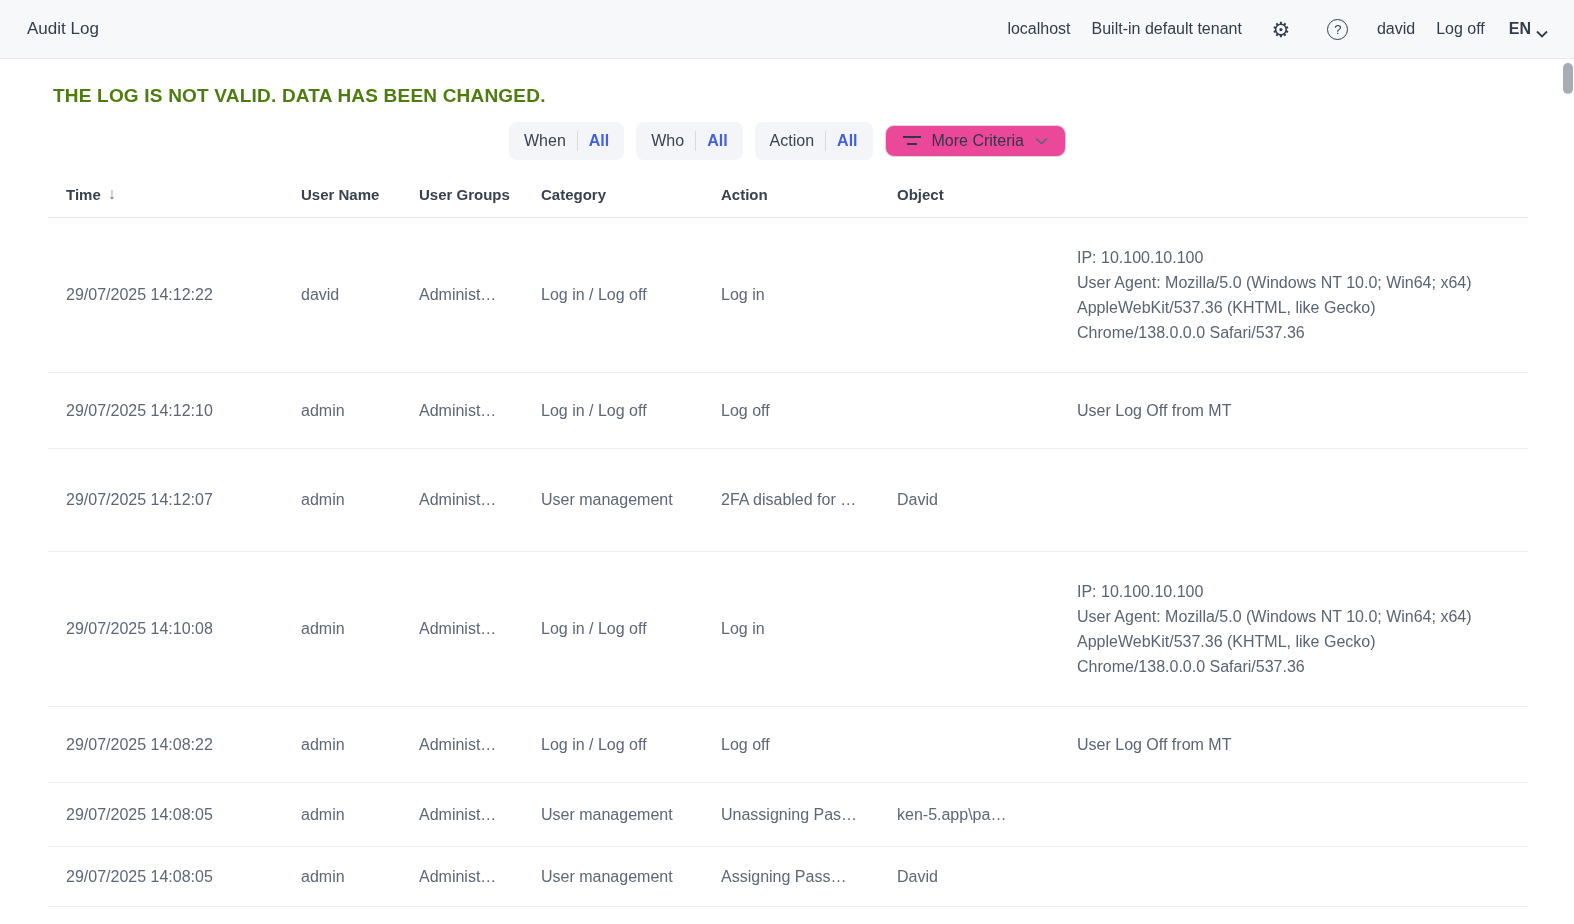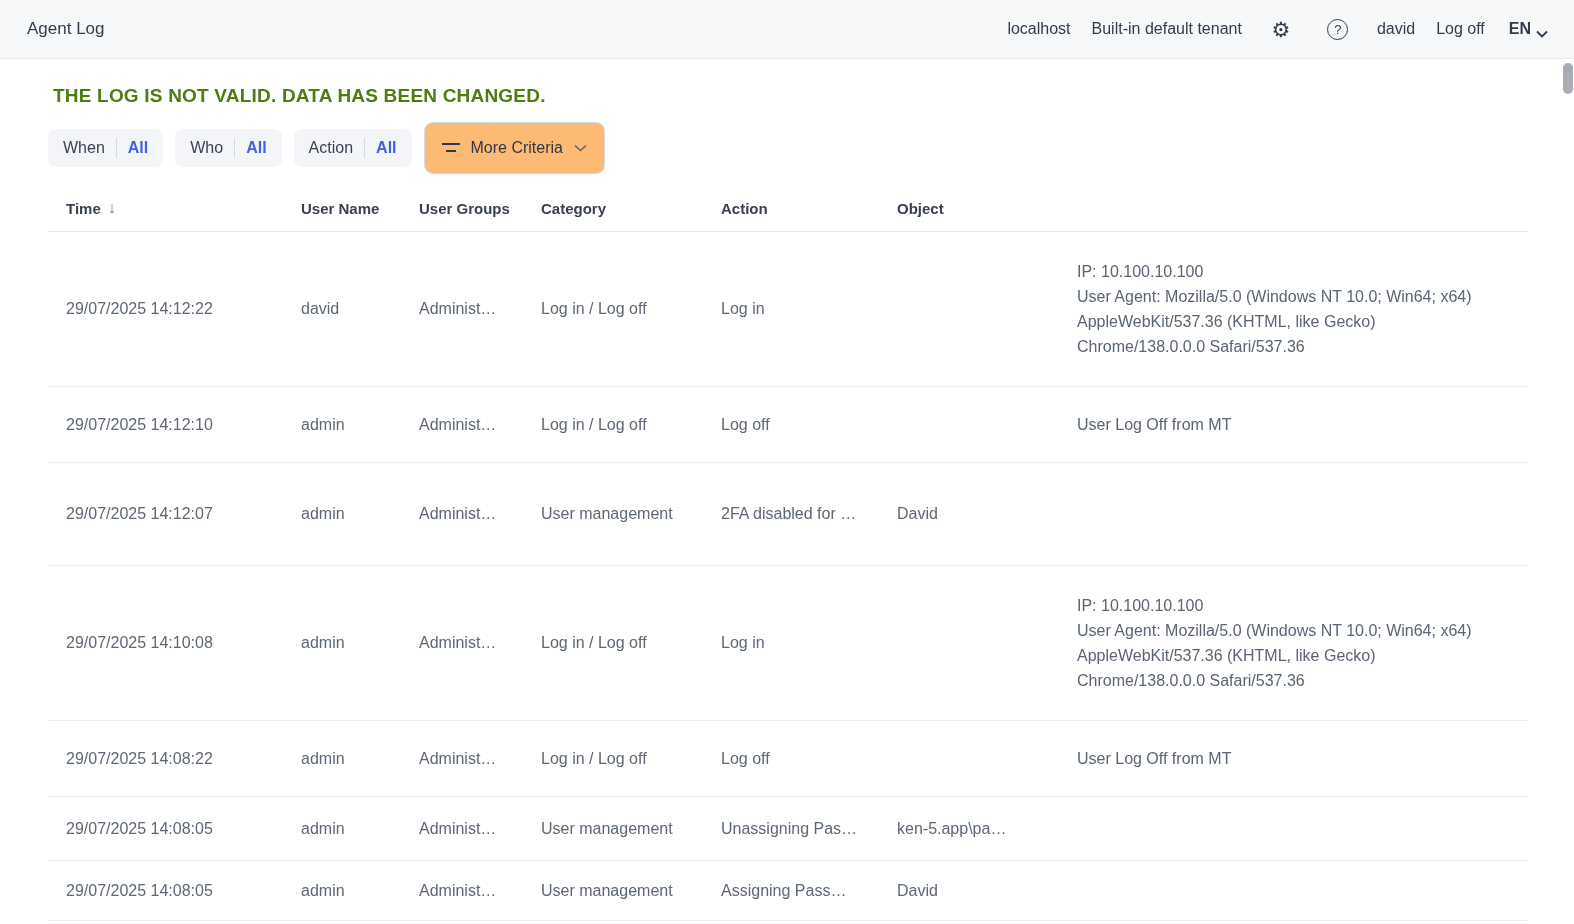--- a/index.html
+++ b/index.html
@@ -27,30 +27,30 @@
   .lang { display:flex; align-items:flex-end; gap:5px; font-weight:700; margin-left:3px; cursor:pointer; }
   .chev { display:block; }
 
   
   .warning {
     margin:26px 1px 0 53px;
     color:#4d7c0f; font-weight:700; font-size:19px; letter-spacing:.2px;
   }
 
   
-  .filterbar { display:flex; align-items:center; margin:15px 47px 0 48px; gap:12px; }
+  .filterbar { display:flex; align-items:center; margin:15px 47px 0 48px; gap:12px;justify-content:center; }
   .chip {
     background:#f3f5f8; border-radius:8px; height:38px;
     display:flex; align-items:center; padding:0 15px; gap:11px;
     font-size:16px; color:#3a4250; font-weight:500; cursor:pointer;
   }
   .chip .divider { width:1px; height:20px; background:#d7dae1; }
   .chip .value { color:#4160e4; font-weight:700; }
   .more-criteria {
-    background:#fdba74; border:1px solid #d6dae1; border-radius:9px; height:52px;
+    background:#ec4899; border:1px solid #d6dae1; border-radius:9px; height:32px;
     padding:0 17px; display:flex; align-items:center; gap:11px;
     font-size:16px; color:#2f3847; cursor:pointer;
   }
   .export-group { margin-left:auto; display:flex; gap:10px; }
   .btn {
     background:#4463e6; color:#fff; font-weight:700; font-size:15.5px;
     border:none; border-radius:6px; height:39px; padding:0 17px;
     font-family:"Liberation Sans", sans-serif; cursor:pointer;
   }
 
@@ -87,21 +87,21 @@
   
   .scroll-thumb {
     position:fixed; right:1px; top:63px; width:10px; height:31px;
     background:#a8adb4; border-radius:5px;
   }
 </style>
 </head>
 <body>
 
 <header class="topbar">
-  <div class="topbar-title">Agent Log</div>
+  <div class="topbar-title">Audit Log</div>
   <div class="topbar-right">
     <span>localhost</span>
     <span>Built-in default tenant</span>
     <span class="icon-btn">
       <span class="gear-glyph">⚙</span>
     </span>
     <span class="icon-btn">
       <span class="help-circle">?</span>
     </span>
     <span style="cursor:pointer;">david</span>

